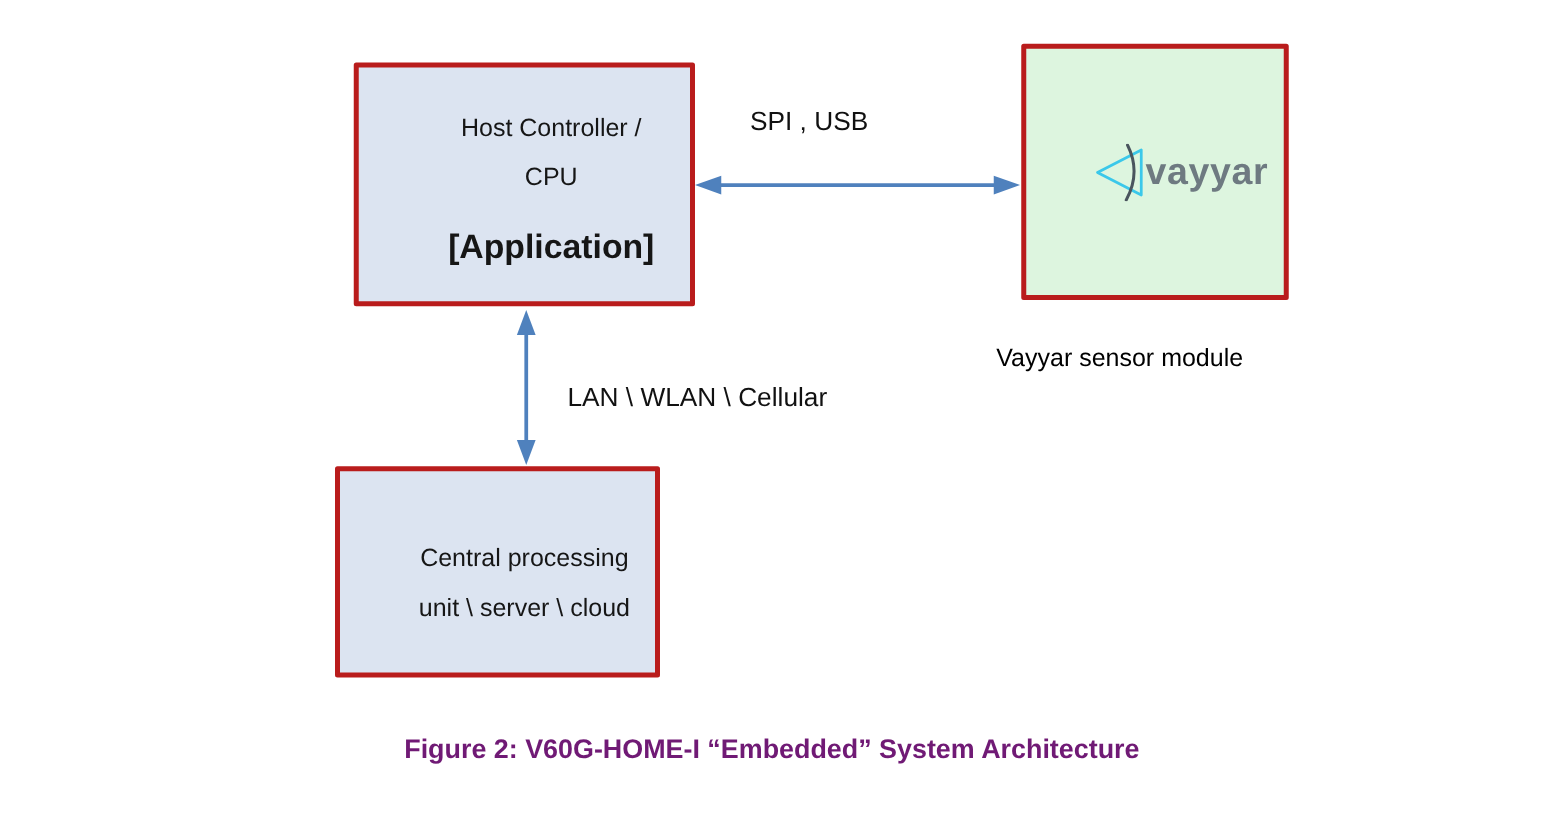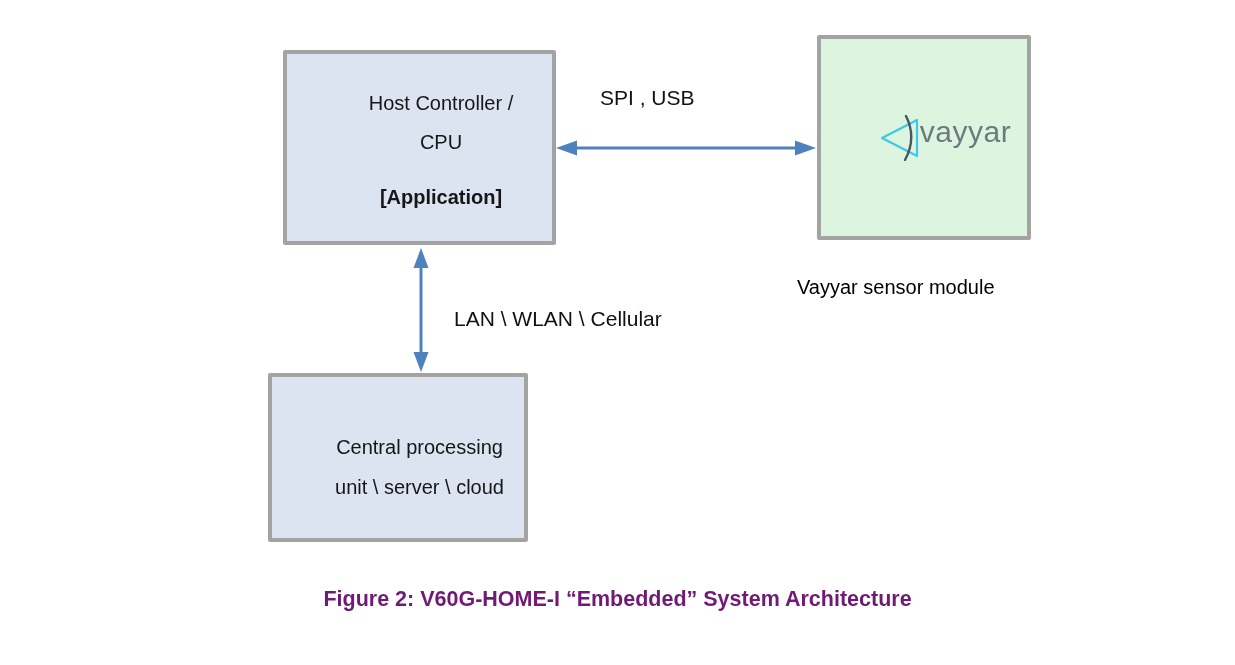--- a/index.html
+++ b/index.html
@@ -12,60 +12,62 @@
     position: relative;
     width: 1235px;
     height: 665px;
     background: #ffffff;
     overflow: hidden;
     color: #161616;
   }
   .node {
     position: absolute;
     box-sizing: border-box;
-    border: 4px solid #a3a3a3;
+    border: 4px solid #b91c1c;
     border-radius: 2px;
     display: flex;
     flex-direction: column;
     align-items: center;
     text-align: center;
     padding-left: 43px;
   }
   .node-host {
     left: 283px; top: 50px;
     width: 273px; height: 195px;
     background: #dce4f1;
     justify-content: flex-start;
     padding-top: 30px;
     font-size: 20px;
     line-height: 39px;
   }
   .node-host .app-line {
     font-weight: bold;
-    font-size: 20px;
+    font-size: 27px;
     margin-top: 16px;
   }
   .node-sensor {
     left: 817px; top: 35px;
     width: 214px; height: 205px;
     background: #ddf5df;
     justify-content: center;
   }
   .node-central {
     left: 268px; top: 373px;
     width: 260px; height: 169px;
     background: #dce4f1;
     justify-content: center;
     padding-top: 18px;
     font-size: 20px;
     line-height: 40px;
   }
   .logo {
     display: flex;
+    align-items: center;
     gap: 0;
+    font-weight: bold;
   }
   .logo-text {
     font-size: 30px;
     letter-spacing: 0.5px;
     color: #6e7a81;
   }
   .overlay-svg {
     position: absolute;
     left: 0; top: 0;
     width: 1235px; height: 665px;

